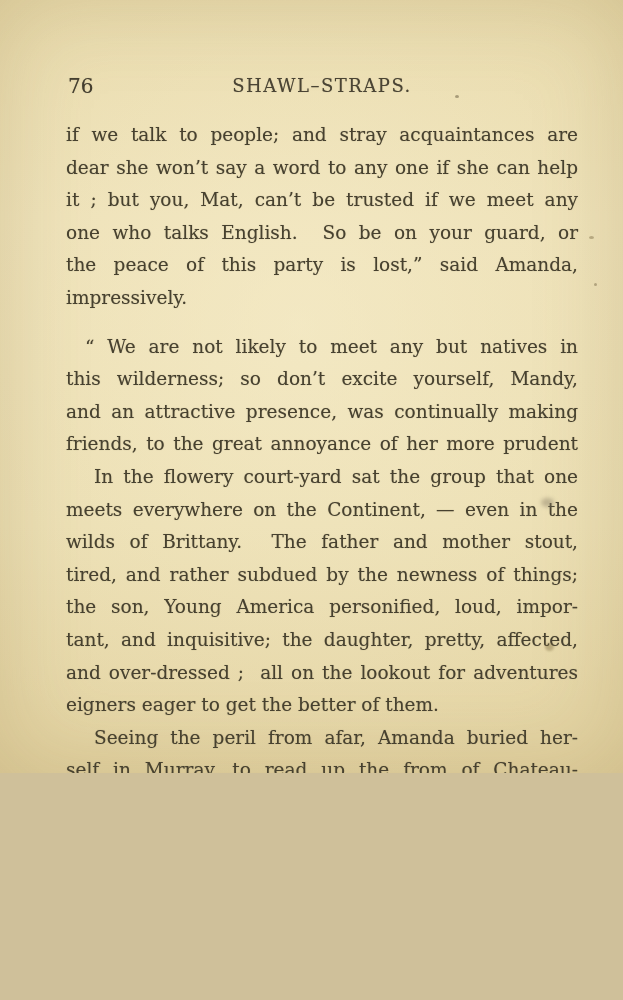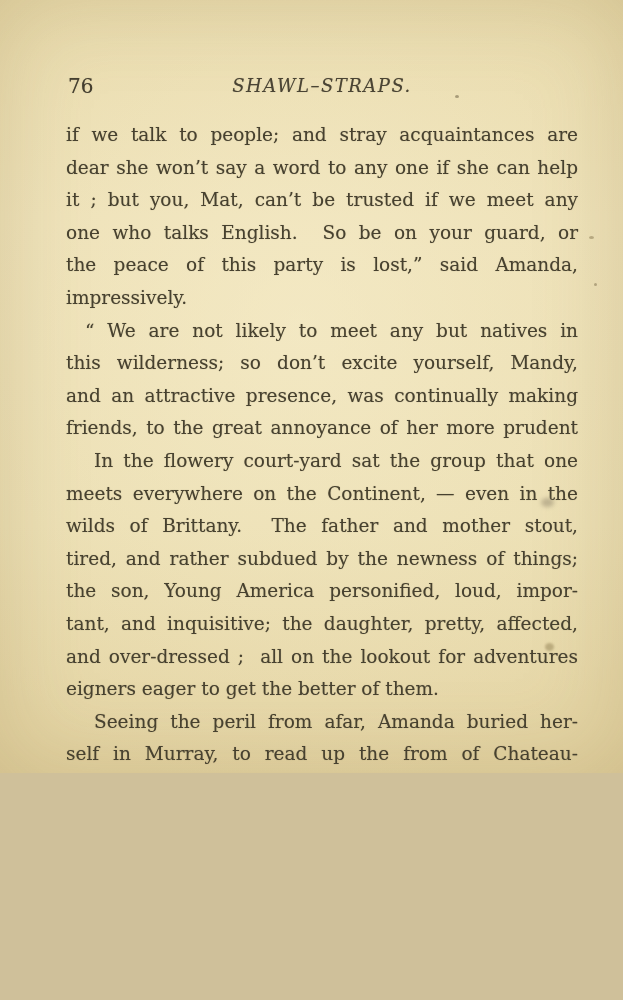--- a/index.html
+++ b/index.html
@@ -25,41 +25,40 @@
   }
   .pagenum {
     position: absolute; left: 2px; top: 0;
     font-size: 20px; line-height: 26px;
     color: #443e2f;
     text-shadow: 0 0 0.8px rgba(68,62,47,0.5);
   }
   .running-head {
     display: block; width: 100%;
     text-align: center;
-    font-style: italic;
     font-size: 18px; line-height: 26px;
     letter-spacing: 1.5px;
     color: #4a4434;
     text-shadow: 0 0 0.8px rgba(74,68,52,0.45);
   }
   
   .body-block {
     position: absolute; top: 119px; left: 66px; width: 512px;
   }
   .ln {
     font-size: 18.5px;
     line-height: 32.6px;
     text-align: justify;
     text-align-last: justify;
     color: #47412f;
     text-shadow: 0 0 1px rgba(71,65,47,0.38);
   }
   .ln.end { text-align-last: left; }
   .ln.ind { text-indent: 28px; }
-  .ln.indq { text-indent: 19px; }
+  .ln.indq { text-indent: 19px; margin-top: 16px; }
   
   .speck {
     position: absolute; border-radius: 50%;
     pointer-events: none;
   }
   .s1 { left: 23px;  top: 852px; width: 7px;  height: 5px; background: #4e4632; opacity: .8; filter: blur(.4px); transform: rotate(-15deg); }
   .s2 { left: 455px; top: 95px;  width: 4px;  height: 3px; background: #6f6347; opacity: .55; filter: blur(.4px); }
   .s3 { left: 589px; top: 236px; width: 5px;  height: 3px; background: #877750; opacity: .5;  filter: blur(.5px); }
   .s4 { left: 594px; top: 283px; width: 3px;  height: 3px; background: #7d6e4c; opacity: .5;  filter: blur(.4px); }
   .s5 { left: 541px; top: 498px; width: 13px; height: 9px; background: #8f846b; opacity: .5;  filter: blur(2px); }

